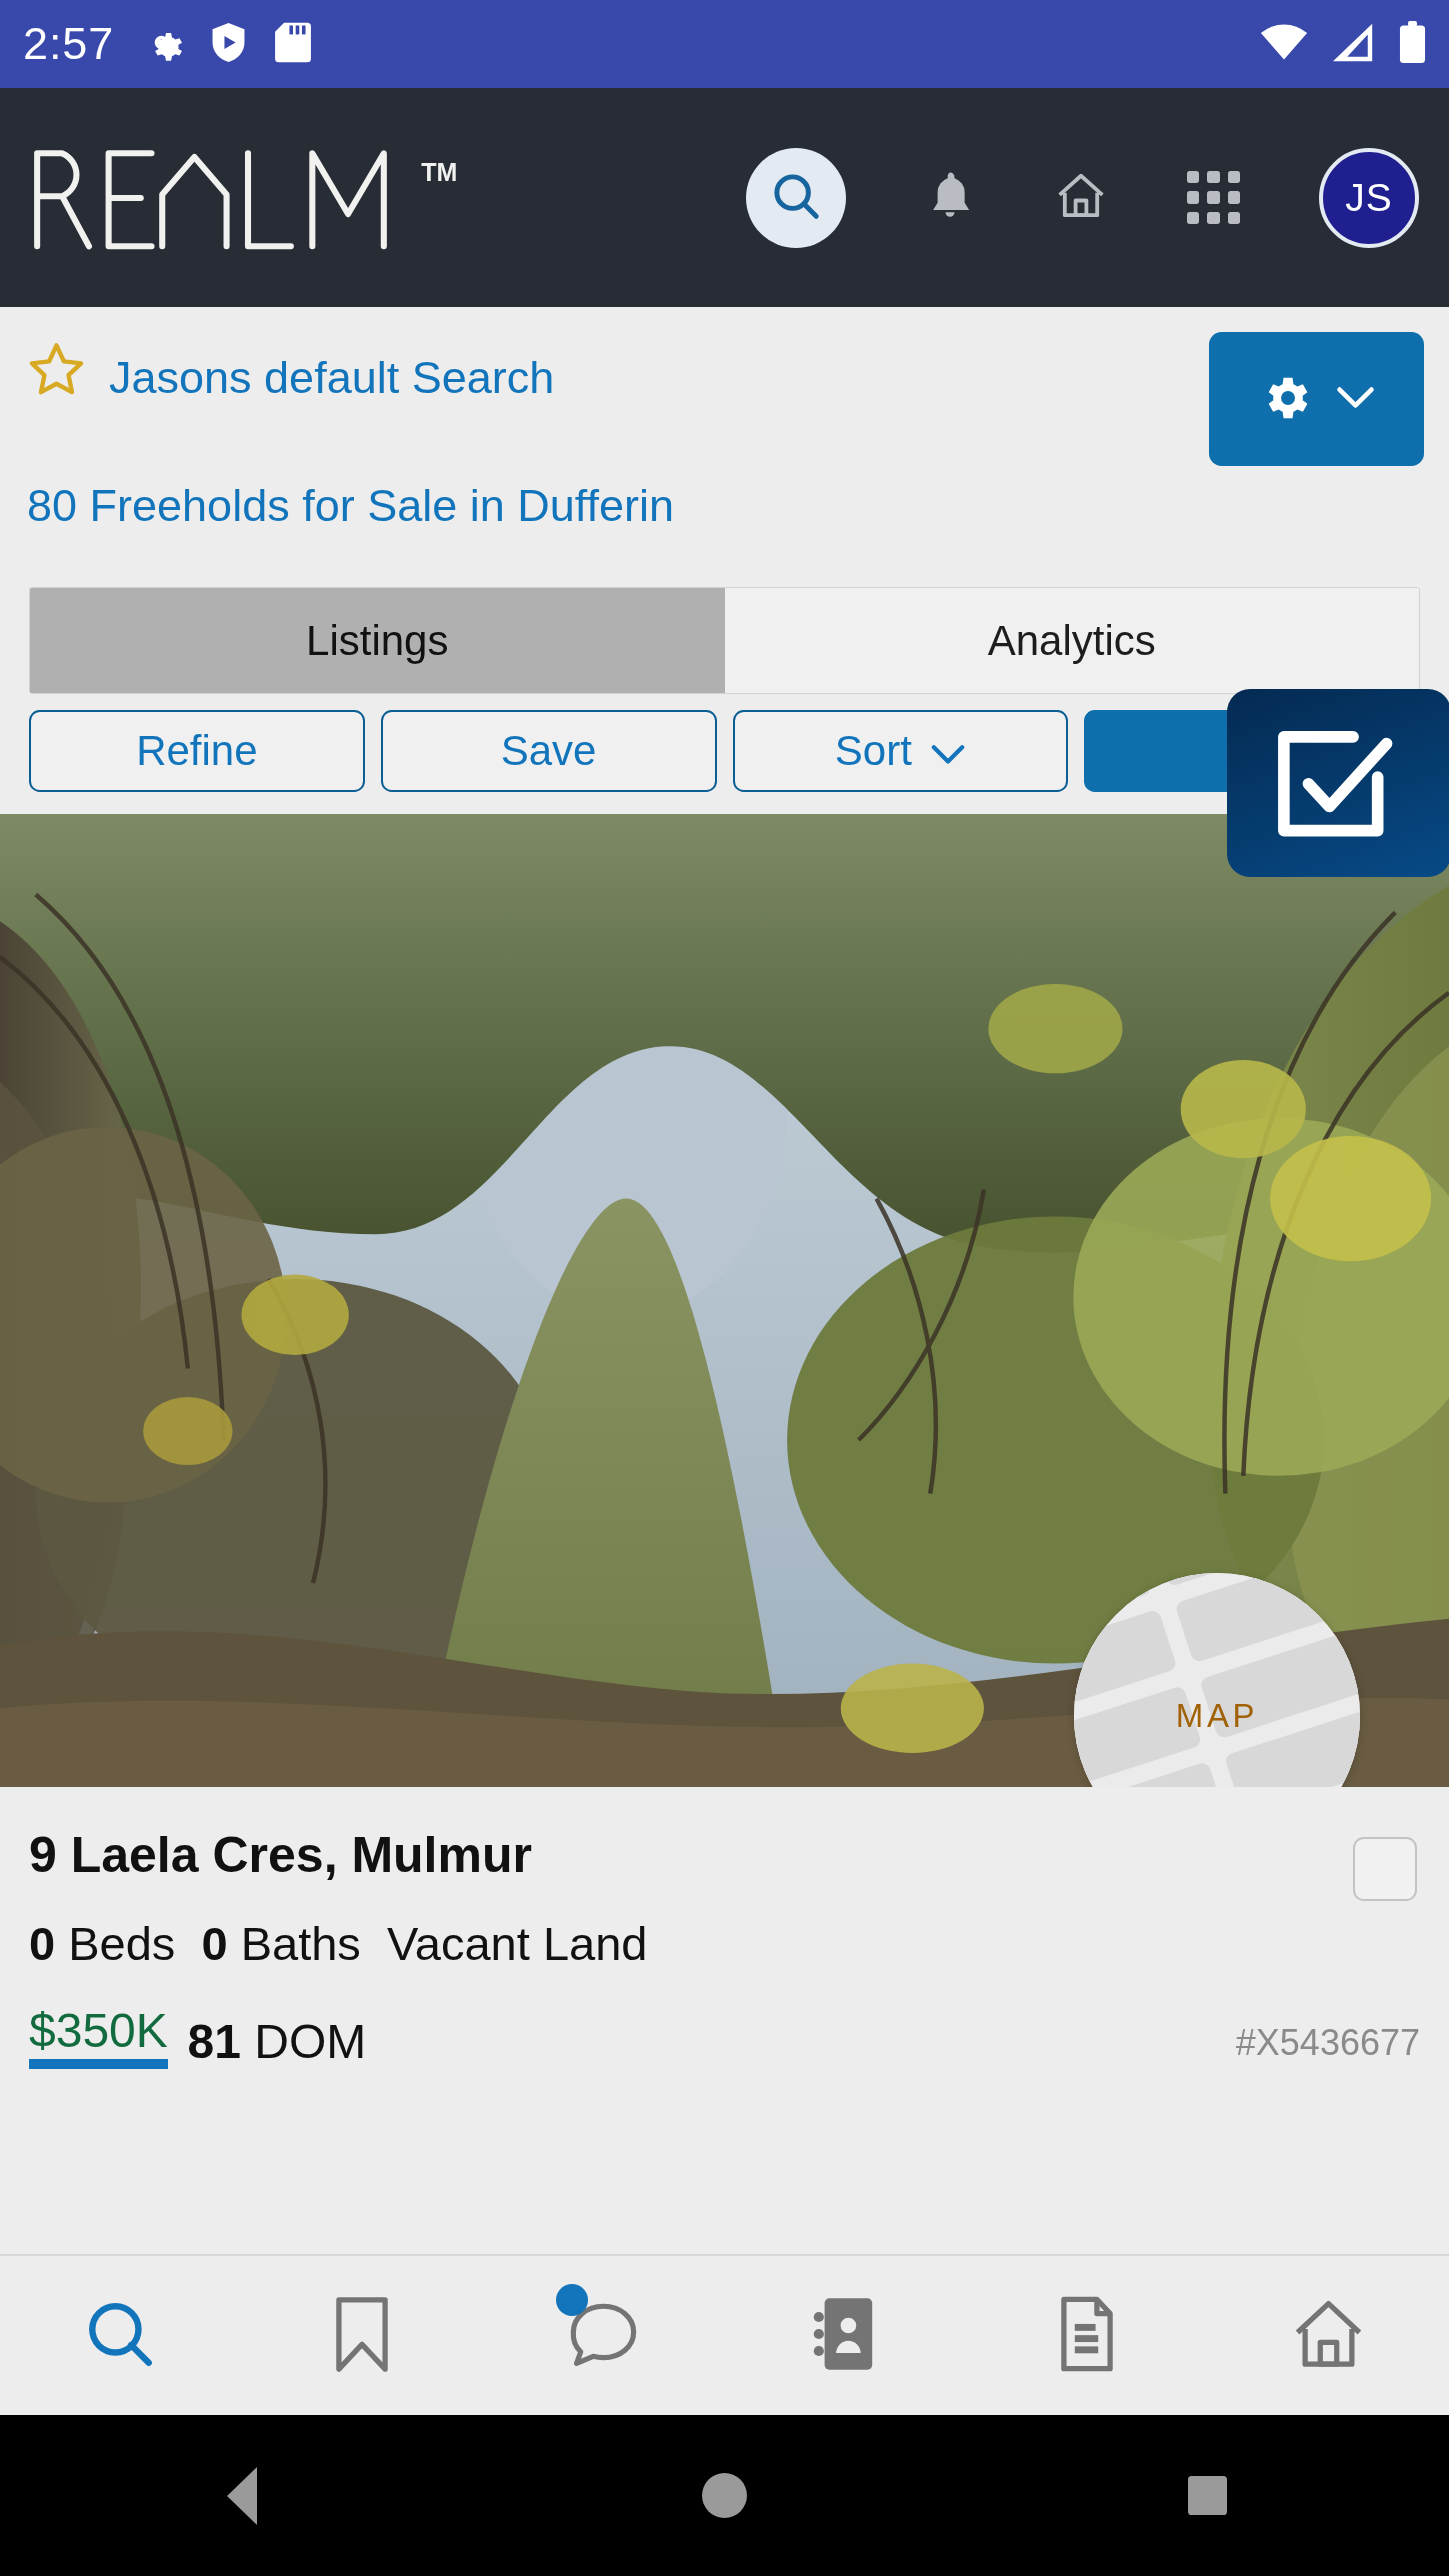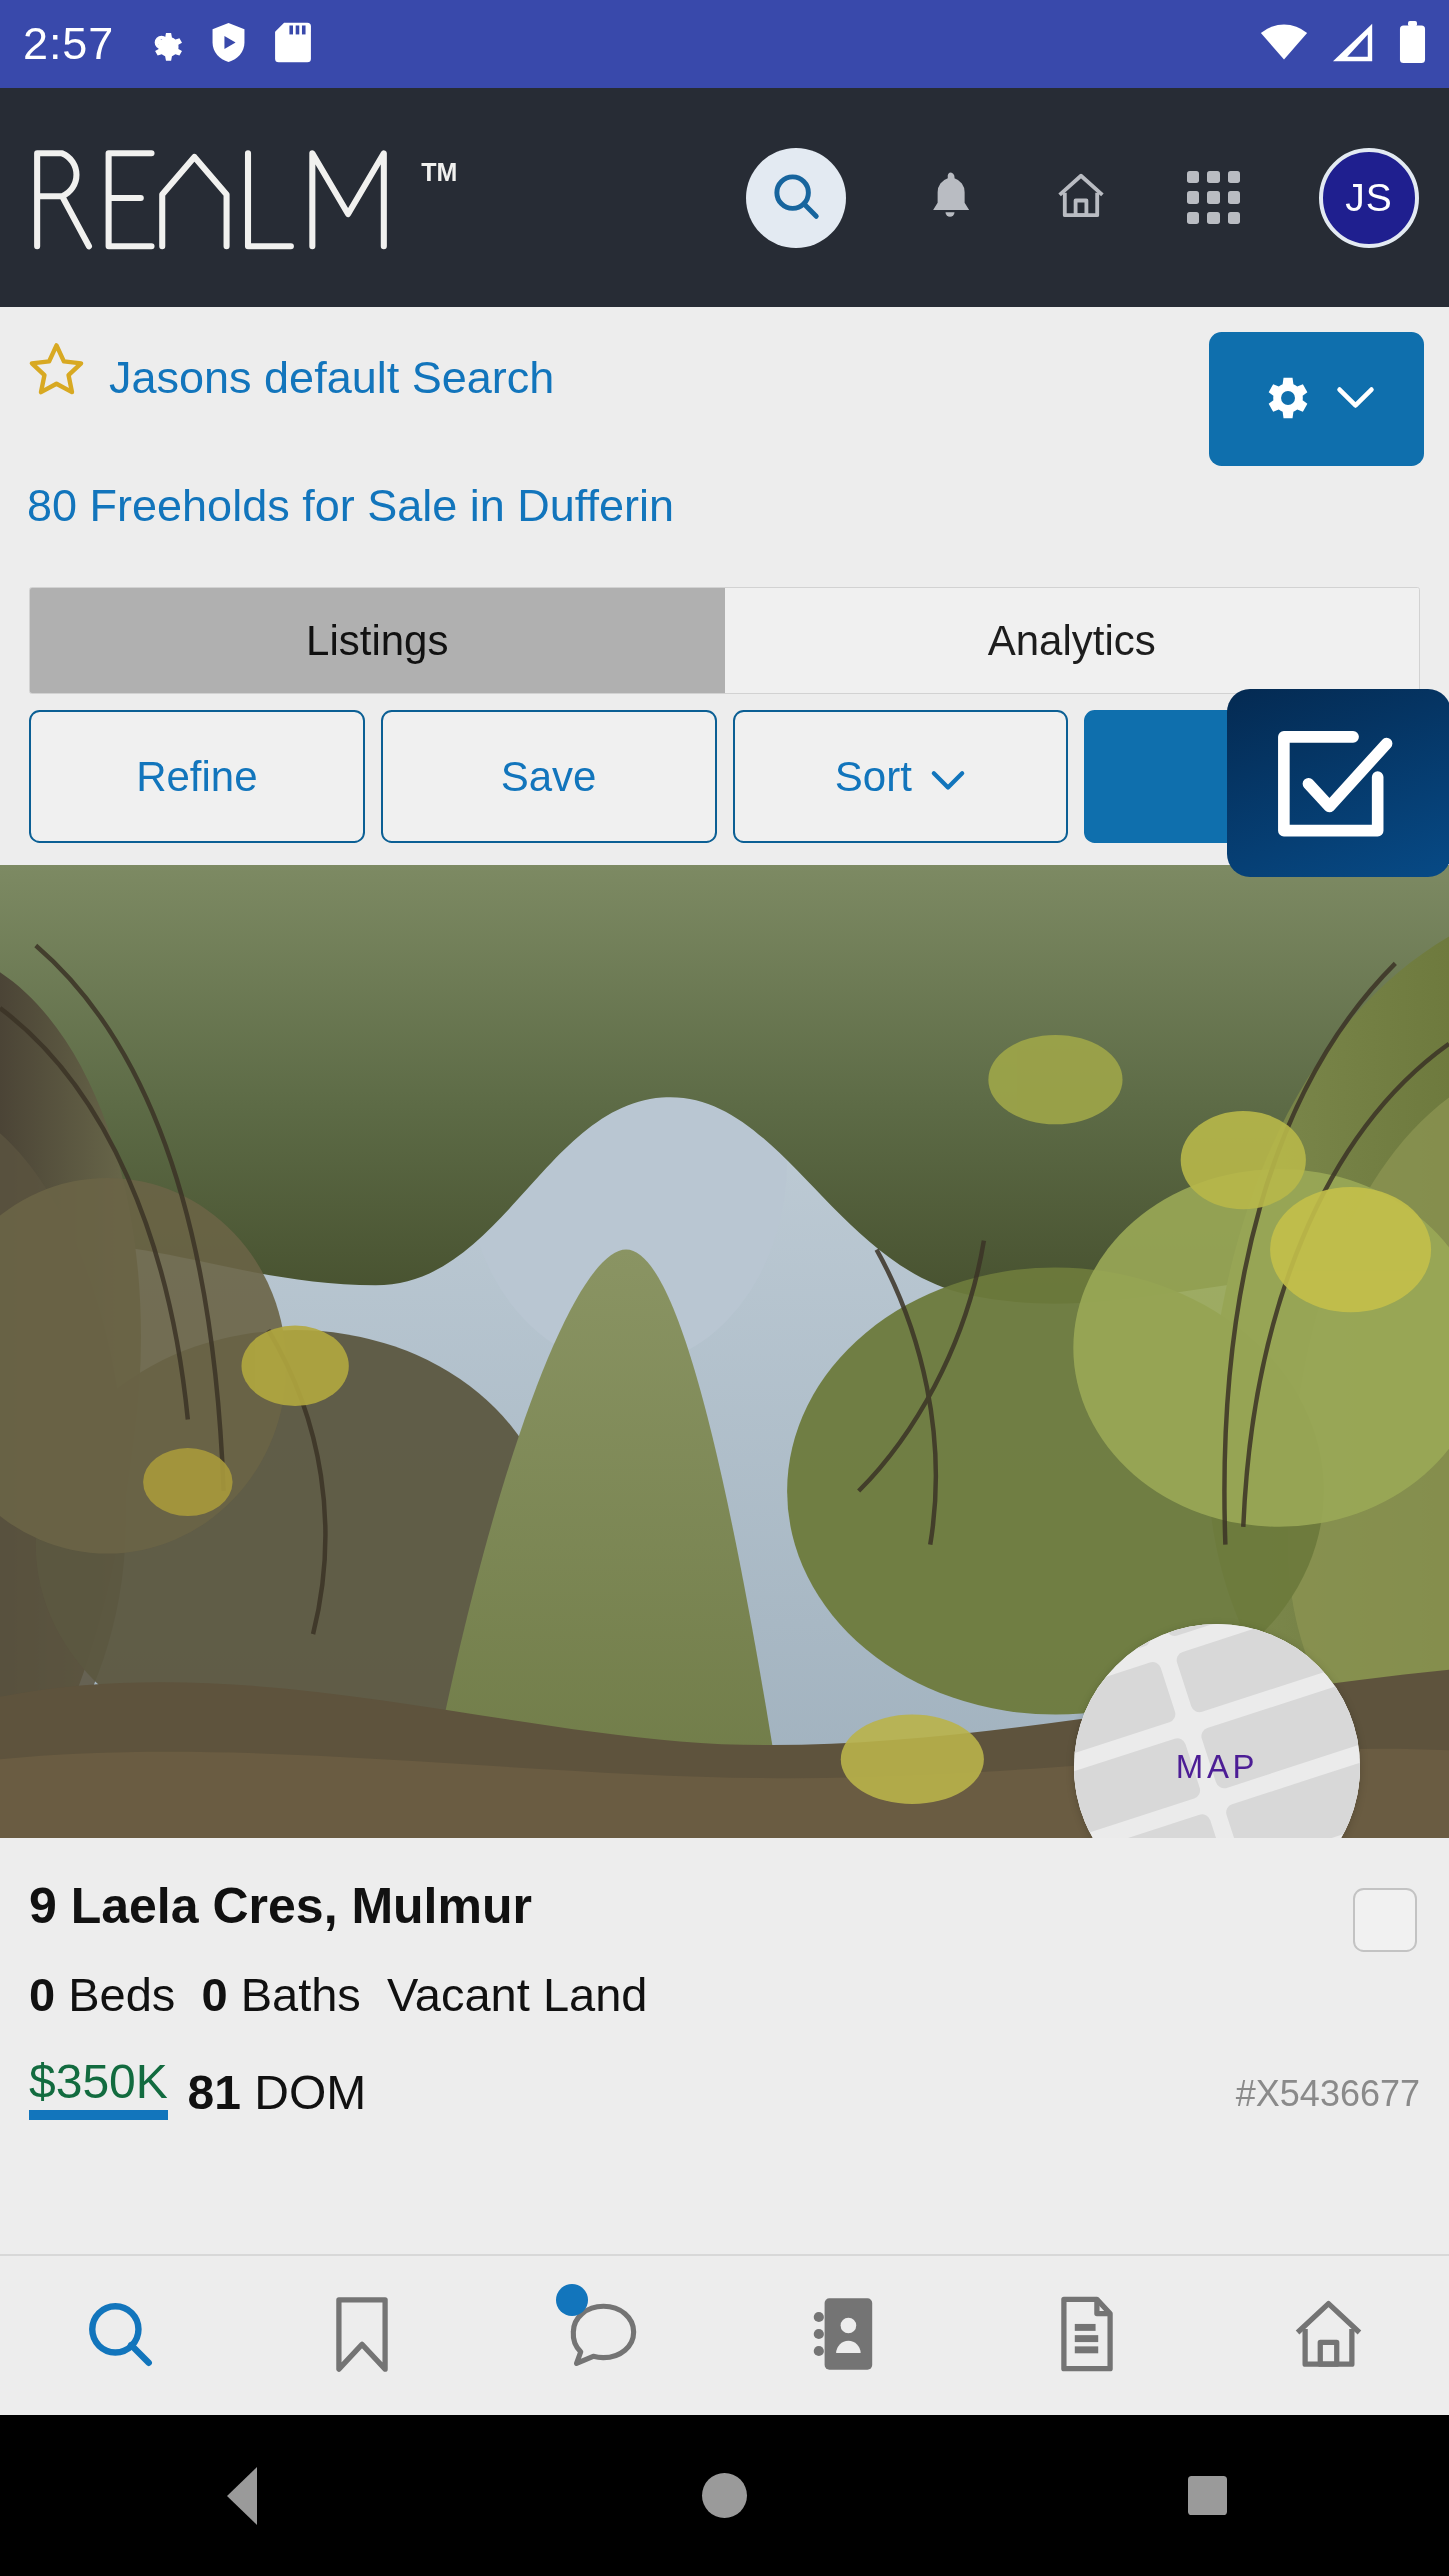--- a/index.html
+++ b/index.html
@@ -63,21 +63,21 @@
     display:flex; margin:55px 29px 0 29px; height:107px;
     border:0.9px solid #d2d2d2; border-radius:2.7px; overflow:hidden;
   }
   .tab{
     flex:1; display:flex; align-items:center; justify-content:center;
     font-size:42px; color:#1d1d1d; background:#f0f0f0;
   }
   .tab.active{ background:#b0b0b0; color:#111; }
 
   
-  #action-row{ display:flex; gap:16px; margin:16px 29px 0 29px; height:133px; }
+  #action-row{ display:flex; gap:16px; margin:16px 29px 0 29px; height:82px; }
   .act-btn{
     flex:1; border:2.7px solid #0b5f94; border-radius:10.7px; background:#f0f0f0;
     display:flex; align-items:center; justify-content:center; gap:18px;
     font-size:42px; color:#1275bc;
   }
   .act-btn.primary{ background:#0f6fad; border-color:#0f6fad; }
 
   
   #select-overlay{
     position:absolute; left:1227px; top:689px; width:224px; height:188px;
@@ -91,21 +91,21 @@
     background:#5d6a4a;
   }
   #listing-photo svg{ position:absolute; inset:0; width:100%; height:100%; }
   #map-button{
     position:absolute; right:89px; bottom:-72px; width:286px; height:286px;
     border-radius:50%; background:#ebebeb; overflow:hidden;
     display:flex; align-items:center; justify-content:center;
     box-shadow:0 1.8px 8px rgba(0,0,0,.18); z-index:20;
   }
   #map-button .mlbl{
-    position:relative; z-index:3; font-size:33px; letter-spacing:3.6px; color:#4c1d95;
+    position:relative; z-index:3; font-size:33px; letter-spacing:3.6px; color:#a16207;
   }
   #map-button .streets{ position:absolute; inset:0; }
 
   
   #listing-info{ padding:39px 29px 0 29px; position:relative; }
   #listing-address{ font-size:50px; font-weight:700; color:#111; }
   #listing-specs{ font-size:47px; color:#111; margin-top:32px; }
   #listing-specs b{ font-weight:700; }
   #listing-meta{ margin-top:32px; display:flex; align-items:flex-end; }
   #listing-price{

